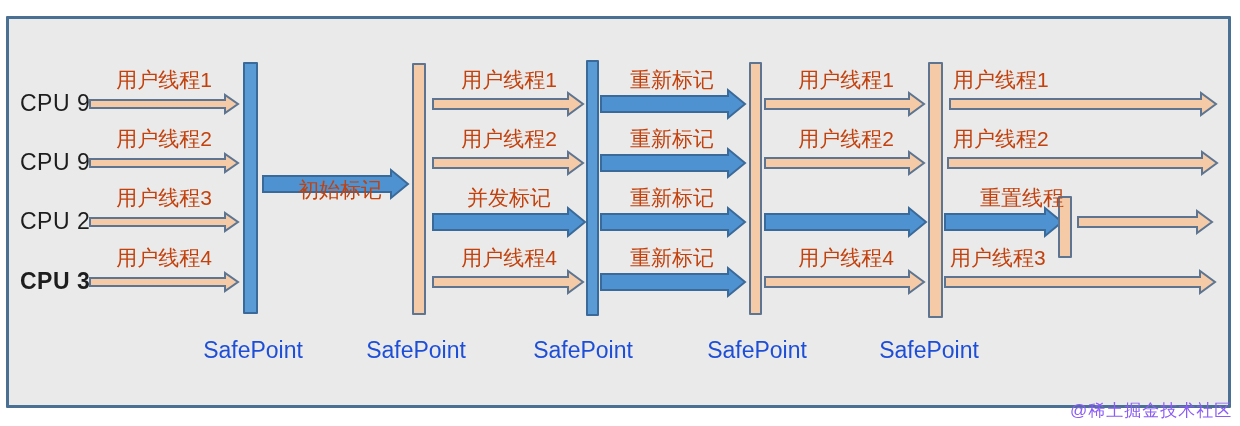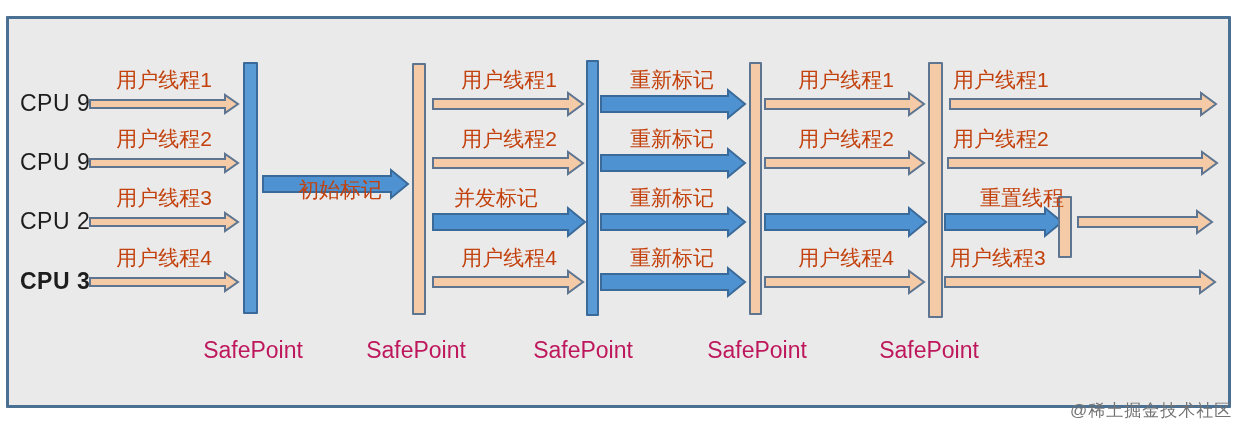--- a/index.html
+++ b/index.html
@@ -38,36 +38,36 @@
     font-size: 21px;
     color: #c2410c;
     white-space: nowrap;
     transform: translate(-50%, -50%);
   }
   .arrow-label.left { transform: translate(0, -50%); }
   .safepoint-label {
     position: absolute;
     transform: translate(-50%, -50%);
     font-size: 23px;
-    color: #be185d;
+    color: #1d4ed8;
     white-space: nowrap;
   }
   .bar {
     position: absolute;
     box-sizing: border-box;
     border-radius: 1px;
   }
   .bar.blue   { background: #5b9bd5; border: 2px solid #3a6a99; }
   .bar.orange { background: #f5cba7; border: 2px solid #5d7591; }
   .arrow-svg { position: absolute; overflow: visible; }
   .watermark {
     position: absolute;
     left: 1070px; top: 399px;
     font-size: 17px;
-    color: #737373;
+    color: #8b5cf6;
     letter-spacing: 1px;
     white-space: nowrap;
   }
 </style>
 </head>
 <body>
 
 <div class="stage">
   <div class="frame"></div>
   <div class="layer" id="layer-arrows">
@@ -151,21 +151,21 @@
       <div class="cpu-label" style="left: 20px; top: 163px;">CPU 9</div>
       <div class="cpu-label" style="left: 20px; top: 222px;">CPU 2</div>
       <div class="cpu-label" style="left: 20px; top: 282px; font-weight: bold;">CPU 3</div>
       <div class="arrow-label" style="left: 164px; top: 80px;">用户线程1</div>
       <div class="arrow-label" style="left: 164px; top: 139px;">用户线程2</div>
       <div class="arrow-label" style="left: 164px; top: 198px;">用户线程3</div>
       <div class="arrow-label" style="left: 164px; top: 258px;">用户线程4</div>
       <div class="arrow-label" style="left: 340px; top: 162px; margin-top: 28px;">初始标记</div>
       <div class="arrow-label" style="left: 509px; top: 80px;">用户线程1</div>
       <div class="arrow-label" style="left: 509px; top: 139px;">用户线程2</div>
-      <div class="arrow-label" style="left: 496px; top: 198px; text-align: right;">并发标记</div>
+      <div class="arrow-label" style="left: 509px; top: 198px; text-align: right;">并发标记</div>
       <div class="arrow-label" style="left: 509px; top: 258px;">用户线程4</div>
       <div class="arrow-label" style="left: 672px; top: 80px;">重新标记</div>
       <div class="arrow-label" style="left: 672px; top: 139px;">重新标记</div>
       <div class="arrow-label" style="left: 672px; top: 198px;">重新标记</div>
       <div class="arrow-label" style="left: 672px; top: 258px;">重新标记</div>
       <div class="arrow-label" style="left: 846px; top: 80px;">用户线程1</div>
       <div class="arrow-label" style="left: 846px; top: 139px;">用户线程2</div>
       <div class="arrow-label" style="left: 846px; top: 258px;">用户线程4</div>
       <div class="arrow-label left" style="left: 953px; top: 80px;">用户线程1</div>
       <div class="arrow-label left" style="left: 953px; top: 139px;">用户线程2</div>

